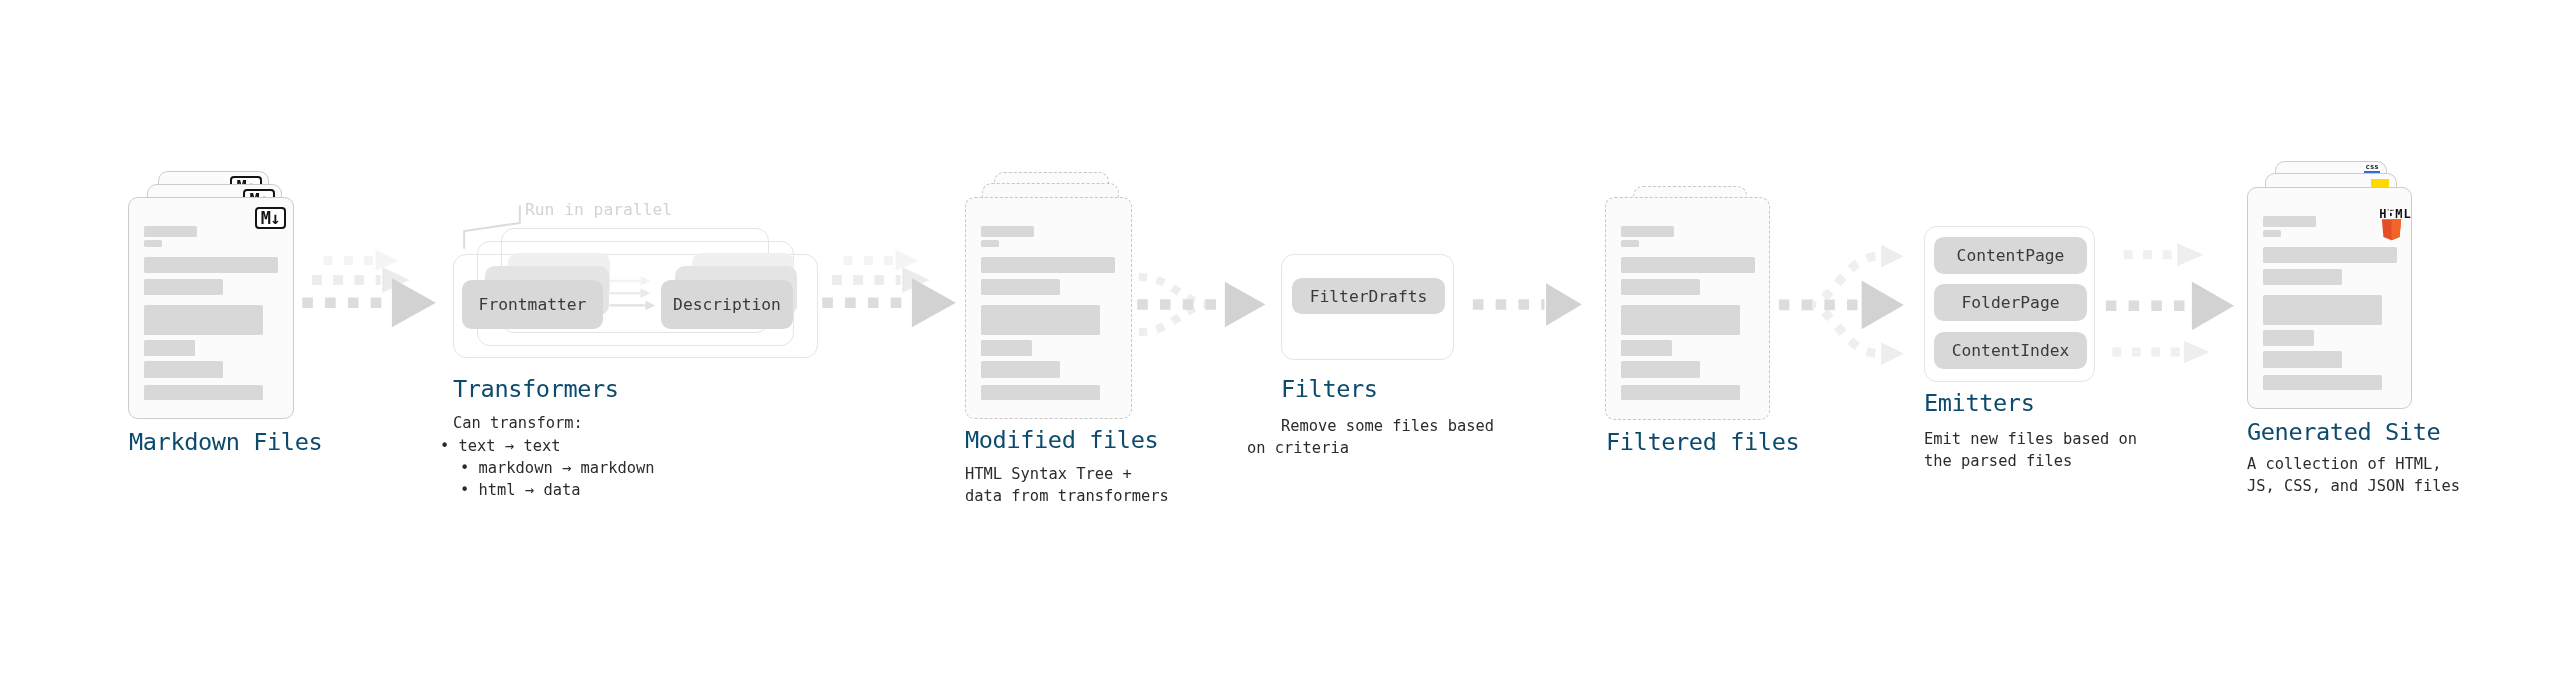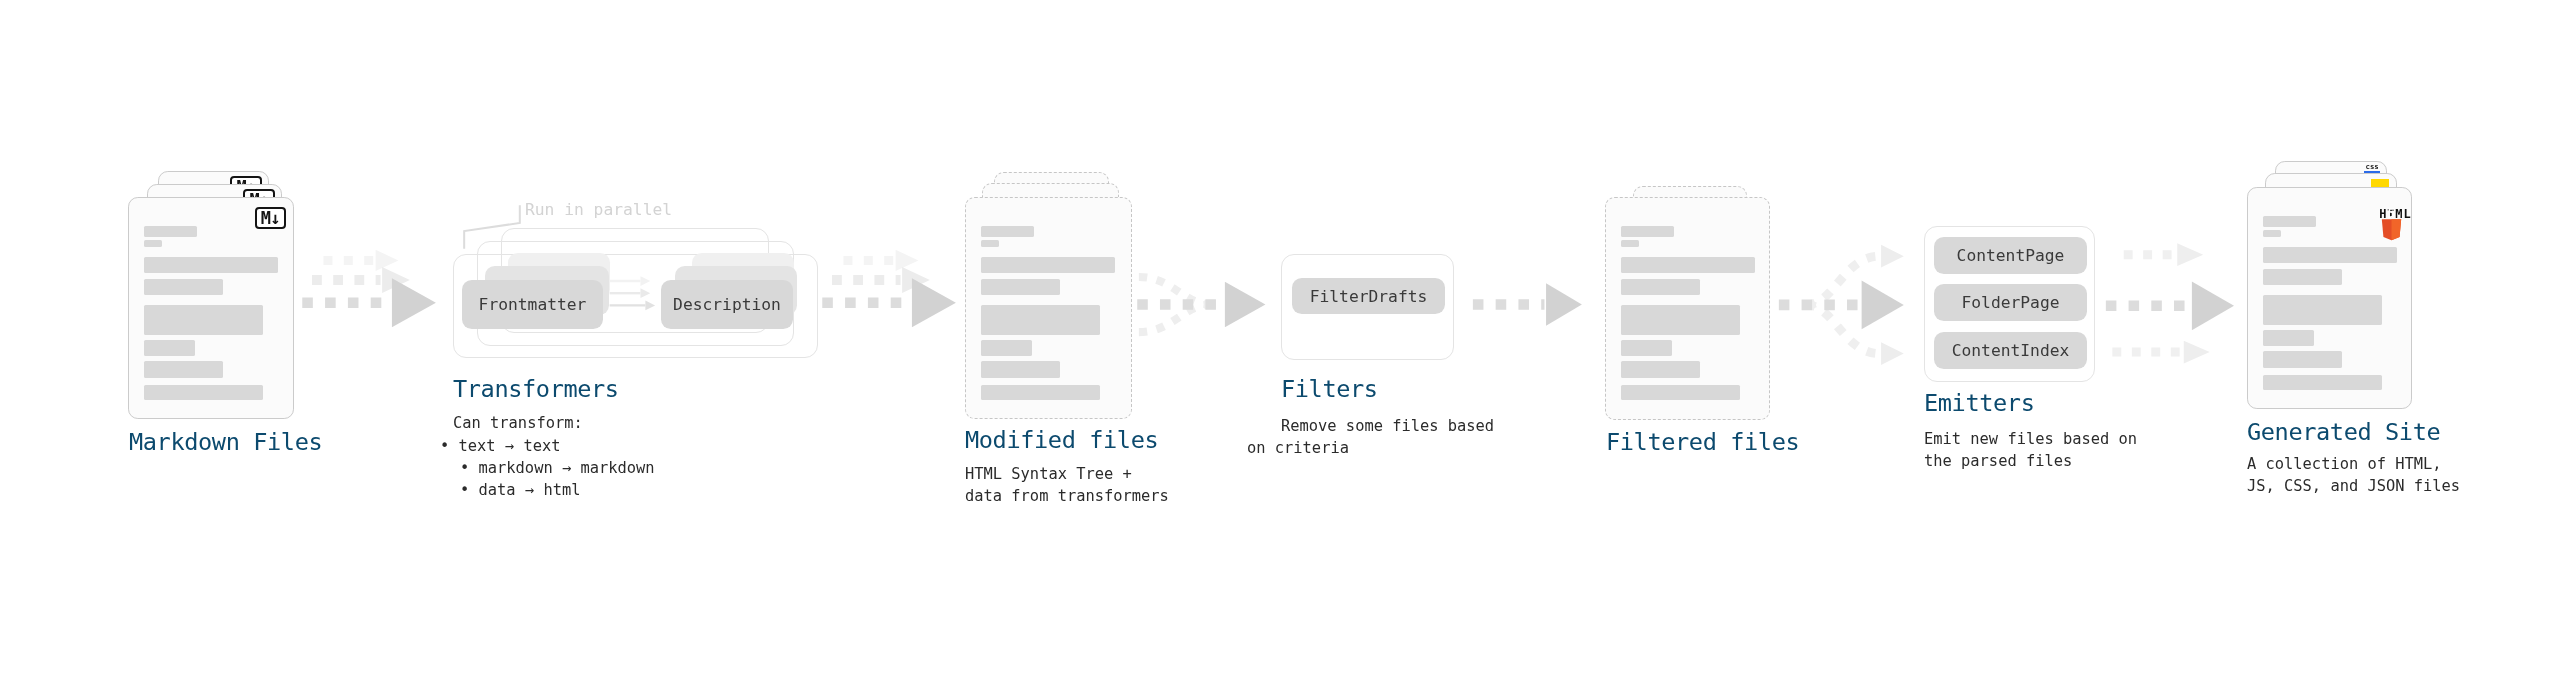--- a/index.html
+++ b/index.html
@@ -113,21 +113,21 @@
       <line x1="2" y1="31" x2="40" y2="31" stroke="#eaeaea" stroke-width="3"></line>
       <polygon points="40,25 40,37 52,31" fill="#eaeaea"></polygon>
       <line x1="2" y1="46" x2="46" y2="46" stroke="#e1e1e1" stroke-width="3"></line>
       <polygon points="46,40 46,52 58,46" fill="#e1e1e1"></polygon>
     </svg>
 
     <div class="h-label" style="left:453px;top:375px;">Transformers</div>
     <div class="body-text" style="left:453px;top:412px;">Can transform:</div>
     <div class="body-text" style="left:440px;top:435px;">• text → text</div>
     <div class="body-text" style="left:460px;top:457px;">• markdown → markdown</div>
-    <div class="body-text" style="left:460px;top:479px;">• data → html</div>
+    <div class="body-text" style="left:460px;top:479px;">• html → data</div>
   </div>
 
   <svg class="abs" style="left:819px;top:249px;" width="163" height="106" viewBox="0 0 200 130">
     <line x1="30" y1="14" x2="92" y2="14" stroke="#f4f4f4" stroke-width="11" stroke-dasharray="11 14"></line>
     <polygon points="94,1 94,27 122,14" fill="#f4f4f4"></polygon>
     <line x1="16" y1="38" x2="100" y2="38" stroke="#ececec" stroke-width="12" stroke-dasharray="12 14"></line>
     <polygon points="102,22 102,54 136,38" fill="#ececec"></polygon>
     <line x1="4" y1="66" x2="112" y2="66" stroke="#dcdcdc" stroke-width="13" stroke-dasharray="13 15"></line>
     <polygon points="114,36 114,96 168,66" fill="#d2d2d2"></polygon>
   </svg>

